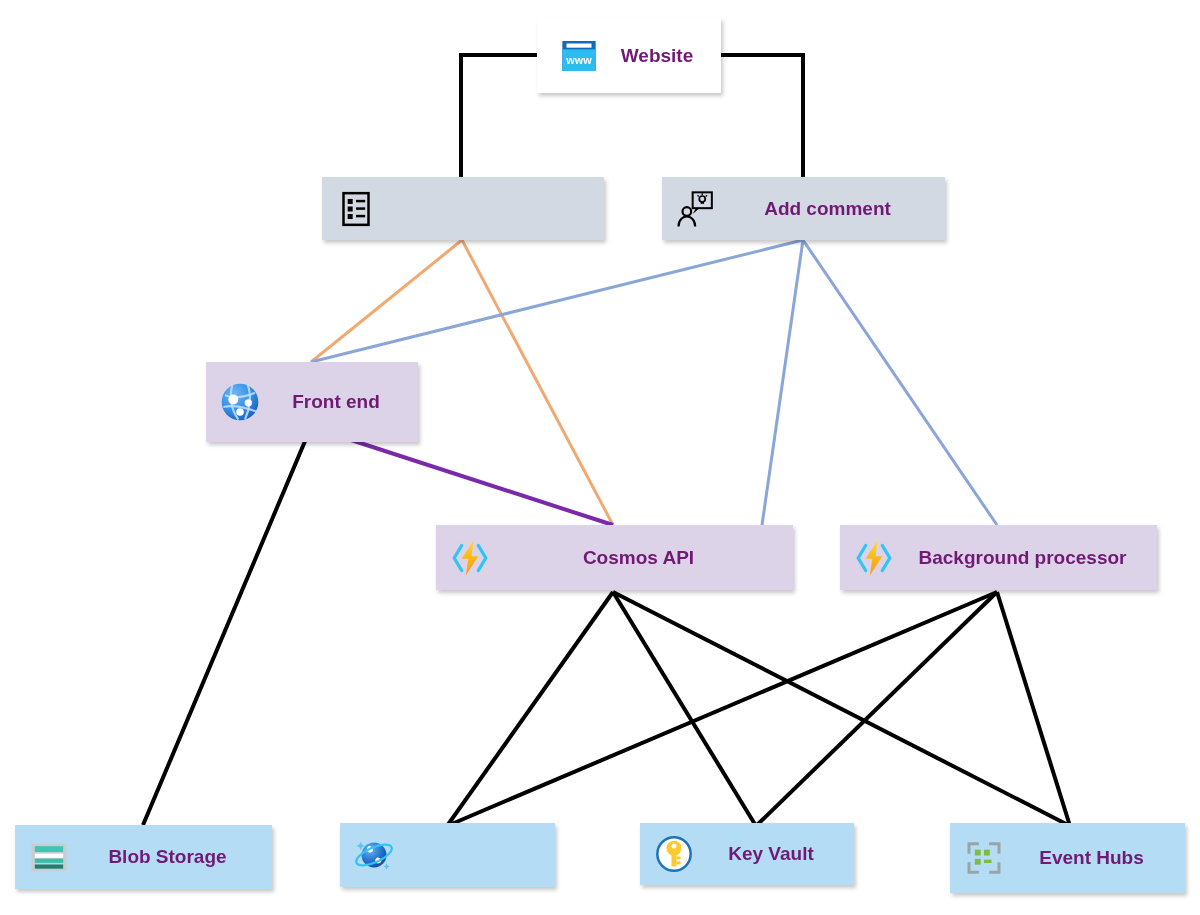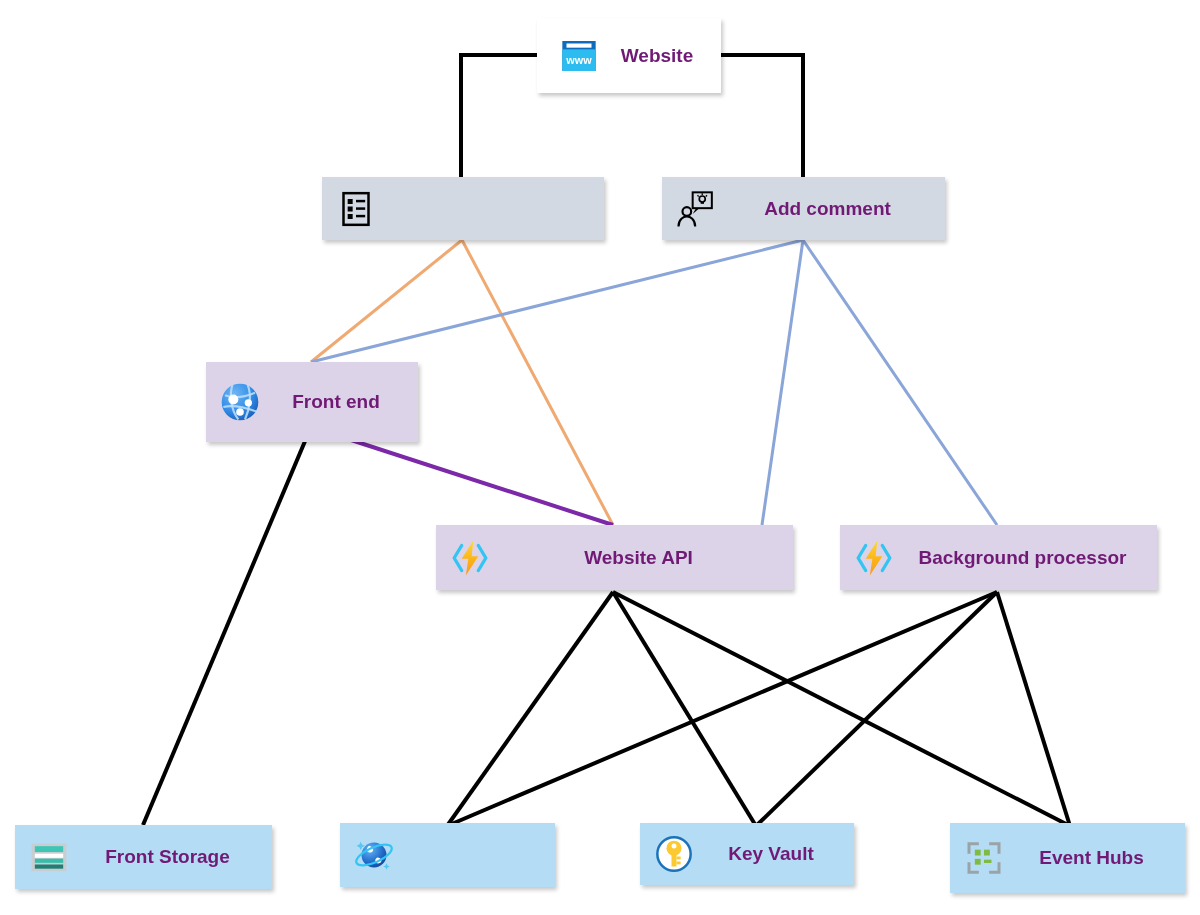--- a/index.html
+++ b/index.html
@@ -145,21 +145,21 @@
                 <stop offset="0%" stop-color="#ffd93b"></stop>
                 <stop offset="55%" stop-color="#fcb316"></stop>
                 <stop offset="100%" stop-color="#f59a23"></stop>
               </linearGradient>
             </defs>
             <path d="M14 9 L5 24 L14 39" fill="none" stroke="#32c5f4" stroke-width="4" stroke-linecap="round" stroke-linejoin="round"></path>
             <path d="M34 9 L43 24 L34 39" fill="none" stroke="#32c5f4" stroke-width="4" stroke-linecap="round" stroke-linejoin="round"></path>
             <path d="M28 3 L14 25 L22 25 L19 45 L34 22 L26 22 Z" fill="url(#fnbolt)"></path>
           </svg>
         </span>
-        <span class="node-label" style="font-size: 19px;">Website API</span>
+        <span class="node-label" style="font-size: 19px;">Cosmos API</span>
       </div>
       <div class="node" style="left: 840px; top: 525px; width: 317px; height: 65px; background: rgb(220, 211, 232);">
         <span class="node-icon" style="width: 40px; height: 40px; margin-left: 14px;">
           <svg viewBox="0 0 48 48" width="40" height="40">
             <defs>
               <linearGradient id="fnbolt" x1="0" y1="0" x2="0" y2="1">
                 <stop offset="0%" stop-color="#ffd93b"></stop>
                 <stop offset="55%" stop-color="#fcb316"></stop>
                 <stop offset="100%" stop-color="#f59a23"></stop>
               </linearGradient>
@@ -174,21 +174,21 @@
       <div class="node" style="left: 15px; top: 825px; width: 257px; height: 64px; background: rgb(181, 220, 245);">
         <span class="node-icon" style="width: 40px; height: 40px; margin-left: 14px;">
           <svg viewBox="0 0 48 48" width="40" height="40">
             <rect x="3" y="8" width="42" height="33" fill="#c8cdd1"></rect>
             <rect x="7" y="11" width="34" height="7" fill="#3ec6b4"></rect>
             <rect x="7" y="20" width="34" height="5" fill="#ffffff"></rect>
             <rect x="7" y="26" width="34" height="5" fill="#37bda9"></rect>
             <rect x="7" y="33" width="34" height="5" fill="#1f7f75"></rect>
           </svg>
         </span>
-        <span class="node-label" style="font-size: 19px;">Front Storage</span>
+        <span class="node-label" style="font-size: 19px;">Blob Storage</span>
       </div>
       <div class="node" style="left: 340px; top: 823px; width: 215px; height: 64px; background: rgb(181, 220, 245);">
         <span class="node-icon" style="width: 40px; height: 40px; margin-left: 14px;">
           <svg viewBox="0 0 48 48" width="40" height="40">
             <defs>
               <radialGradient id="cos-g" cx="34%" cy="28%" r="80%">
                 <stop offset="0%" stop-color="#64b4f6"></stop>
                 <stop offset="60%" stop-color="#2470cd"></stop>
                 <stop offset="100%" stop-color="#14439a"></stop>
               </radialGradient>

